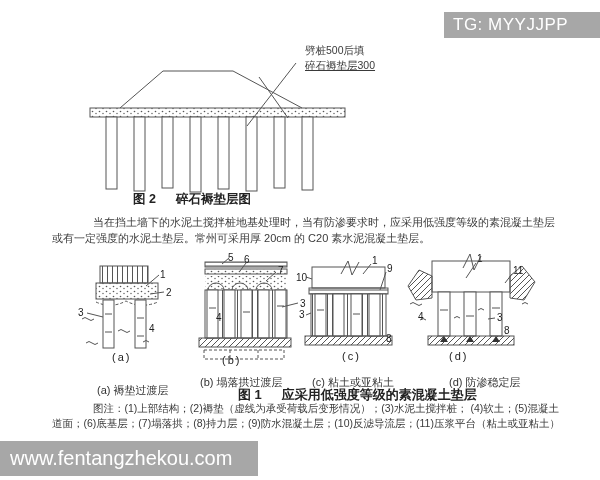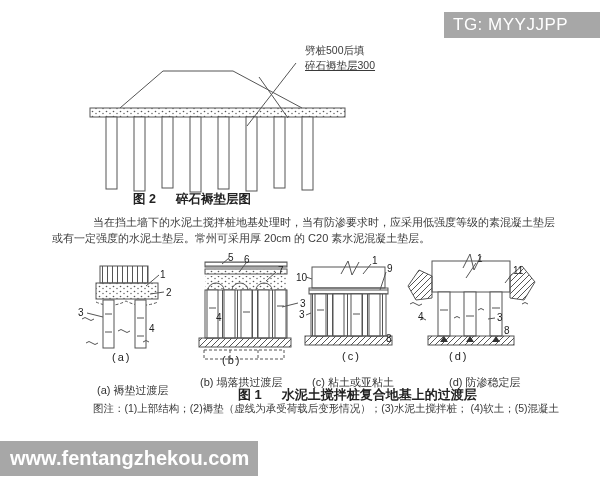--- a/index.html
+++ b/index.html
@@ -1,20 +1,20 @@
 <!DOCTYPE html>
 <html><head>
 <meta charset="utf-8">
 <style>
   html,body{margin:0;padding:0;background:#fff;}
   #page{position:relative;width:600px;height:480px;background:#ffffff;overflow:hidden;
         font-family:"Liberation Sans","DejaVu Sans",sans-serif;color:#3a3a3a;}
   .wm{position:absolute;background:#a7a7a7;color:#ffffff;display:flex;align-items:center;}
   #wm-top{left:444px;top:12px;width:154px;height:26px;font-size:17px;padding-left:9px;letter-spacing:.5px;}
-  #wm-bottom{left:0;top:441px;width:248px;height:35px;font-size:20px;padding-left:10px;font-weight:bold;}
+  #wm-bottom{left:0;top:441px;width:248px;height:35px;font-size:20px;padding-left:10px;}
   #svg-canvas{position:absolute;left:0;top:0;}
   .anno{position:absolute;left:277px;top:43px;font-size:10.5px;line-height:15px;color:#3a3a3a;margin-left:28px;}
   .anno .ul{text-decoration:underline;}
   .figcap{position:absolute;font-weight:bold;font-size:12.5px;color:#222;white-space:nowrap;}
   #fig2-cap{left:133px;top:191px;}
   #fig3-cap{left:238px;top:386px;font-size:13px;}
   .figcap .gap{display:inline-block;width:20px;}
   .para{position:absolute;left:52px;width:540px;font-size:11px;line-height:16px;color:#3a3a3a;white-space:nowrap;}
   #para-l1{top:214px;padding-left:41px;}
   #para-l2{top:230px;}
@@ -216,21 +216,22 @@
   <span class="subtag" style="left:222px;top:354px;">(b)</span>
   <span class="subtag" style="left:342px;top:350px;">(c)</span>
   <span class="subtag" style="left:449px;top:350px;">(d)</span>
 
   <span class="subcap" style="left:97px;margin-top:8px;">(a) 褥垫过渡层</span>
   <span class="subcap" style="left:200px;">(b) 塌落拱过渡层</span>
   <span class="subcap" style="left:312px;">(c) 粘土或亚粘土</span>
   <span class="subcap" style="left:424px;margin-left:25px;">(d) 防渗稳定层</span>
 
   <div class="figcap" id="fig3-cap">
-    <span>图 1</span><span class="gap"></span><span>水泥土搅拌桩复合地基上的过渡层</span>
+    <span>图 1</span><span class="gap"></span><span>应采用低强度等级的素混凝土垫层</span>
   </div>
 
   <div class="notes" id="notes-l1">图注：(1)上部结构；(2)褥垫（虚线为承受荷载后变形情况）；(3)水泥土搅拌桩； (4)软土；(5)混凝土</div>
+  <div class="notes" id="notes-l2">道面；(6)底基层；(7)塌落拱；(8)持力层；(9)防水混凝土层；(10)反滤导流层；(11)压浆平台（粘土或亚粘土）</div>
 
   <div class="wm" id="wm-top">TG: MYYJJPP</div>
   <div class="wm" id="wm-bottom">www.fentangzhekou.com</div>
 
 </div>
 
 </body></html>

